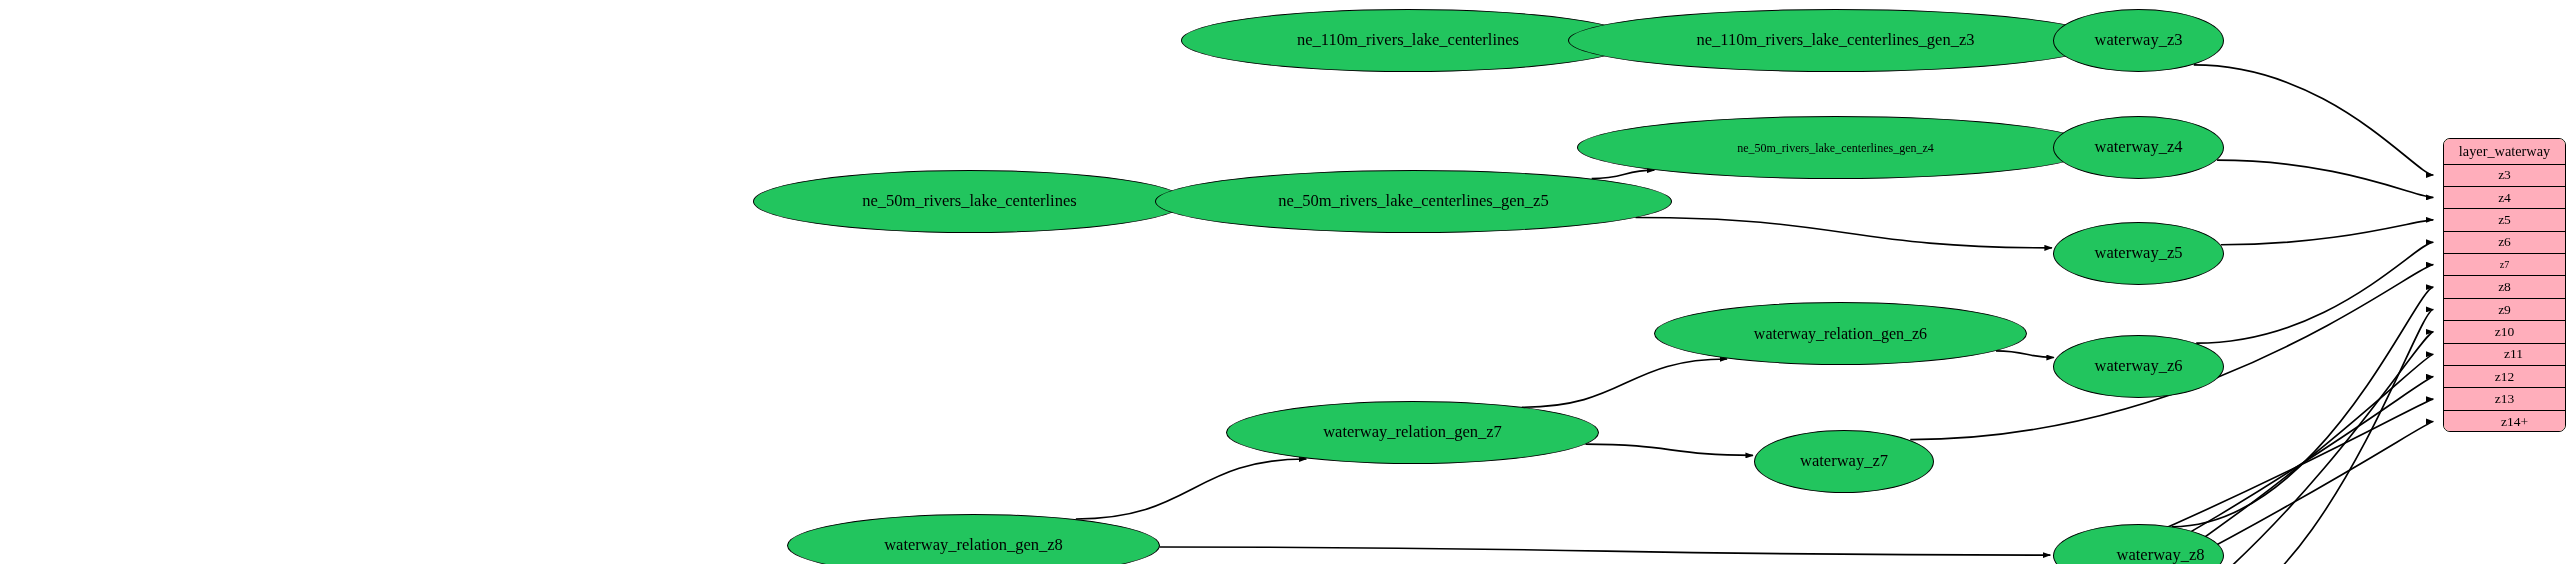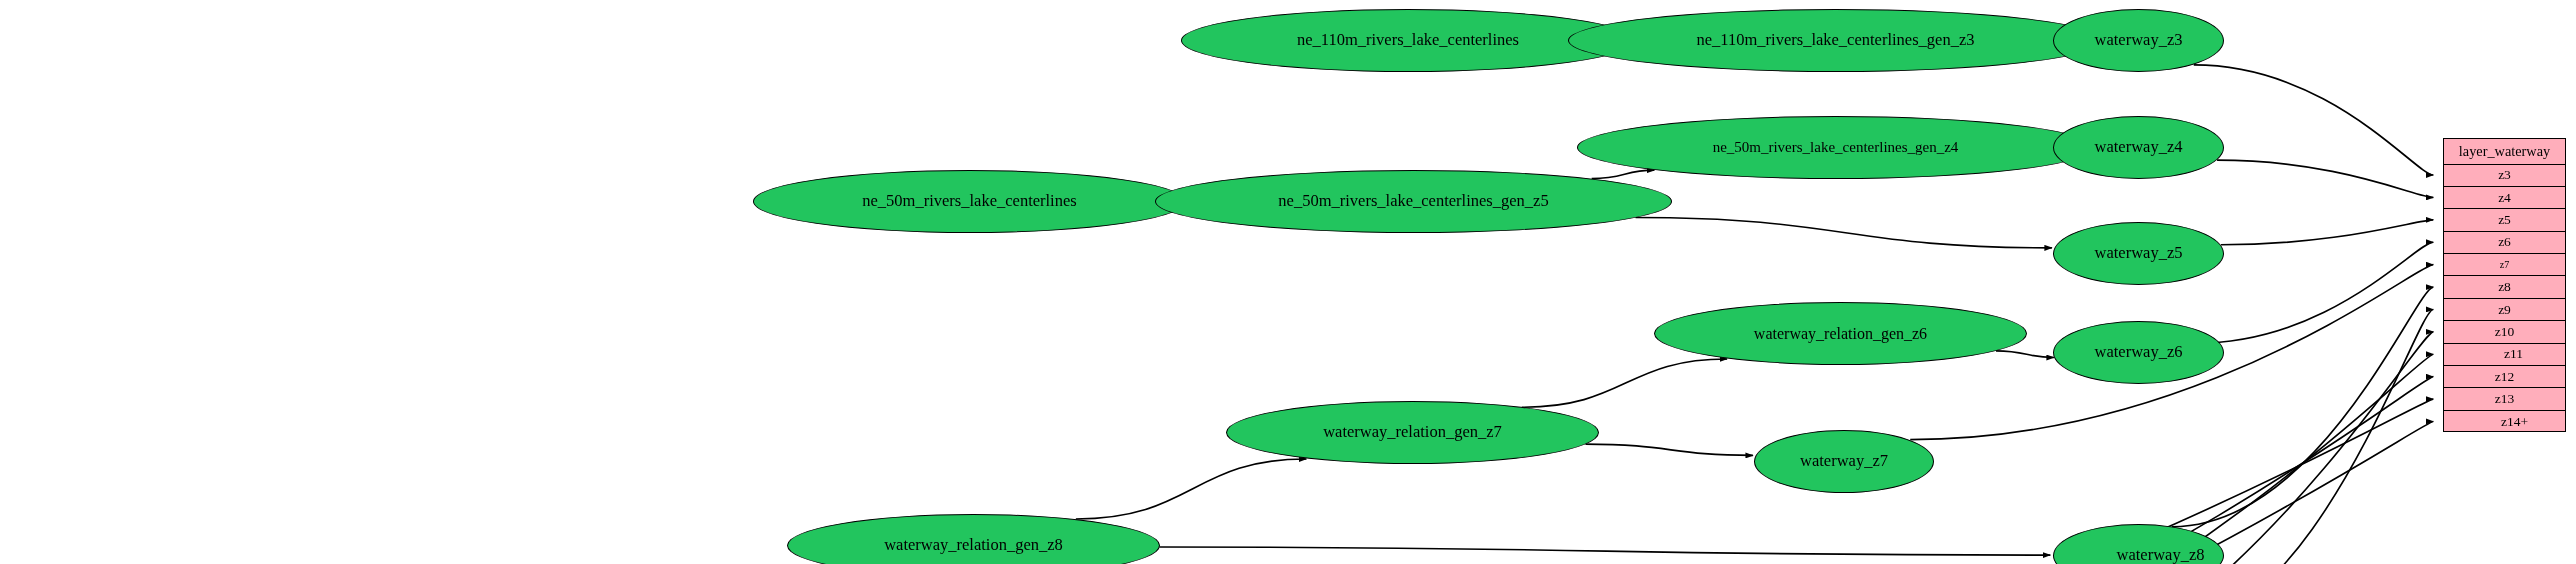--- a/index.html
+++ b/index.html
@@ -5,21 +5,21 @@
   html,body{margin:0;padding:0;background:#ffffff;}
   #stage{position:relative;width:2576px;height:565px;background:#ffffff;
          font-family:"Liberation Serif","DejaVu Serif",serif;overflow:hidden;}
   #wires{position:absolute;left:0;top:0;width:2576px;height:565px;}
   .node{position:absolute;display:flex;align-items:center;justify-content:center;
         border:1.5px solid #000;border-radius:50%;background:#22c55e;
         color:#000;white-space:nowrap;box-sizing:border-box;}
   .node span{display:block;line-height:1;}
   
   #table{position:absolute;box-sizing:border-box;border:1.5px solid #000;
-         border-radius:0;background:#fef9c3;overflow:hidden;}
+         border-radius:7px;background:#fef9c3;overflow:hidden;}
   #table .trow{box-sizing:border-box;display:flex;align-items:center;justify-content:center;
         border-bottom:1.5px solid #000;color:#000;white-space:nowrap;background:#ffaebb;}
   #table .trow:last-child{border-bottom:none;padding-left:20px;}
   #table .thead{border-bottom:1.5px solid #000;}
 </style>
 </head>
 <body>
 
 <div id="stage">
 
@@ -89,32 +89,32 @@
       <div class="node" style="left: 1654px; top: 302px; width: 373px; height: 63px;">
         <span style="font-size: 16px;">waterway_relation_gen_z6</span>
       </div>
       <div class="node" style="left: 1754px; top: 430px; width: 180px; height: 63px;">
         <span style="font-size: 16.5px;">waterway_z7</span>
       </div>
       <div class="node" style="left: 1568px; top: 9px; width: 535px; height: 63px;">
         <span style="font-size: 16.5px;">ne_110m_rivers_lake_centerlines_gen_z3</span>
       </div>
       <div class="node" style="left: 1577px; top: 116px; width: 517px; height: 63px;">
-        <span style="font-size: 15px;">ne_50m_rivers_lake_centerlines_gen_z4</span>
+        <span style="font-size: 12px;">ne_50m_rivers_lake_centerlines_gen_z4</span>
       </div>
       <div class="node" style="left: 2053px; top: 9px; width: 171px; height: 63px;">
         <span style="font-size: 16.5px;">waterway_z3</span>
       </div>
       <div class="node" style="left: 2053px; top: 116px; width: 171px; height: 63px;">
         <span style="font-size: 16.5px;">waterway_z4</span>
       </div>
       <div class="node" style="left: 2053px; top: 222px; width: 171px; height: 63px;">
         <span style="font-size: 16.5px;">waterway_z5</span>
       </div>
-      <div class="node" style="left: 2053px; top: 321px; width: 171px; height: 63px;">
+      <div class="node" style="left: 2053px; top: 335px; width: 171px; height: 63px;">
         <span style="font-size: 16.5px;">waterway_z6</span>
       </div>
       <div class="node" style="left: 2053px; top: 524px; width: 171px; height: 63px;">
         <span style="font-size: 16.5px; margin-left: 44px;">waterway_z8</span>
       </div>
     </div>
 
   <div id="table" style="left: 2443px; top: 138px; width: 123px; height: 294px;">
     <div class="trow thead" style="height: 25.5px; font-size: 14.3px;">layer_waterway</div>
   <div class="trow" style="height: 22.4px; font-size: 13.5px;">z3</div>

